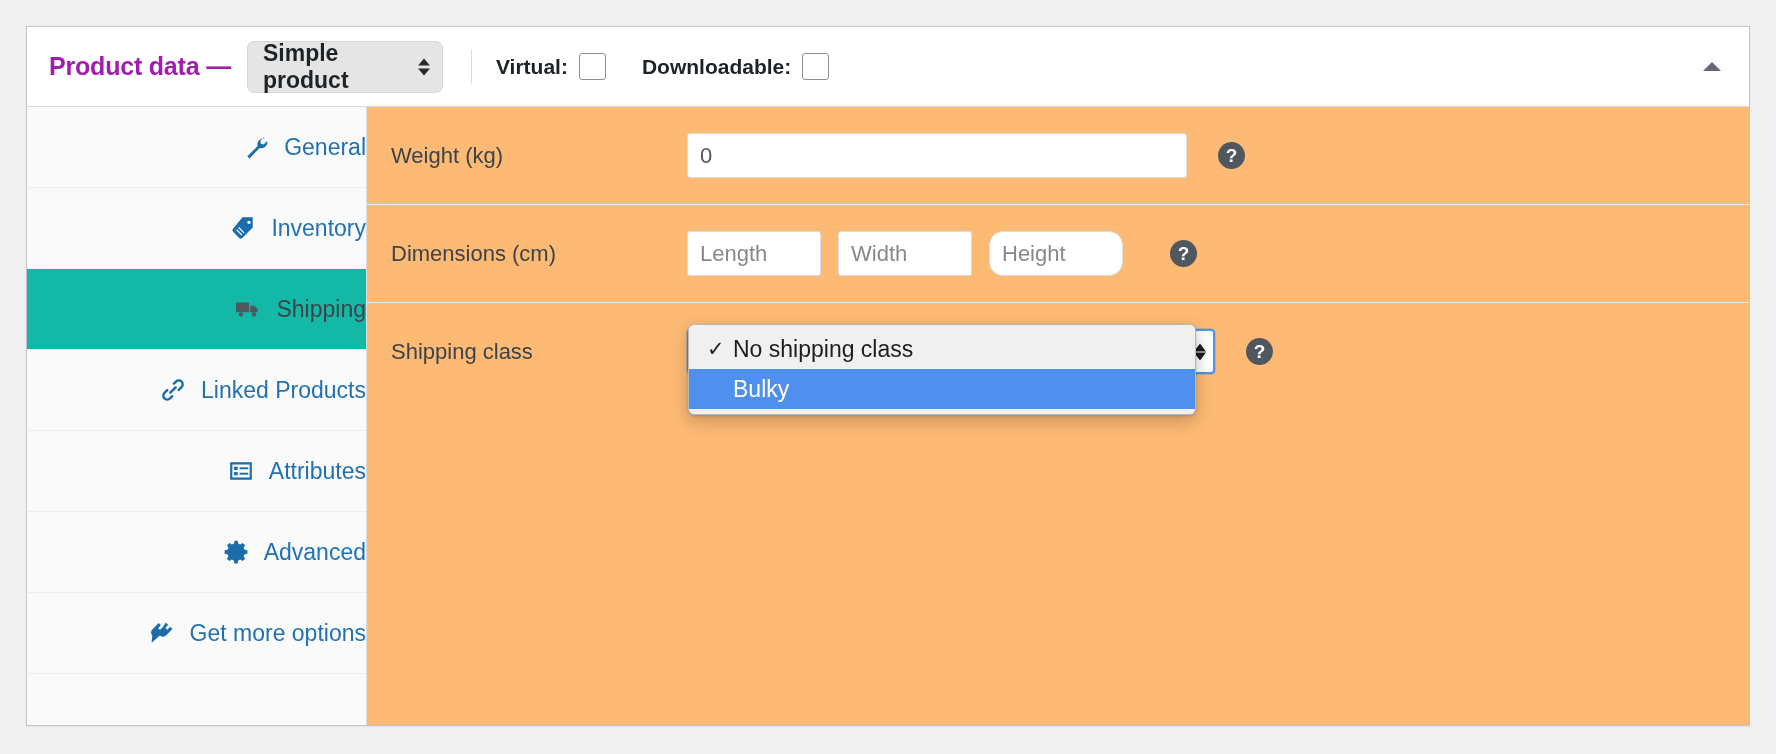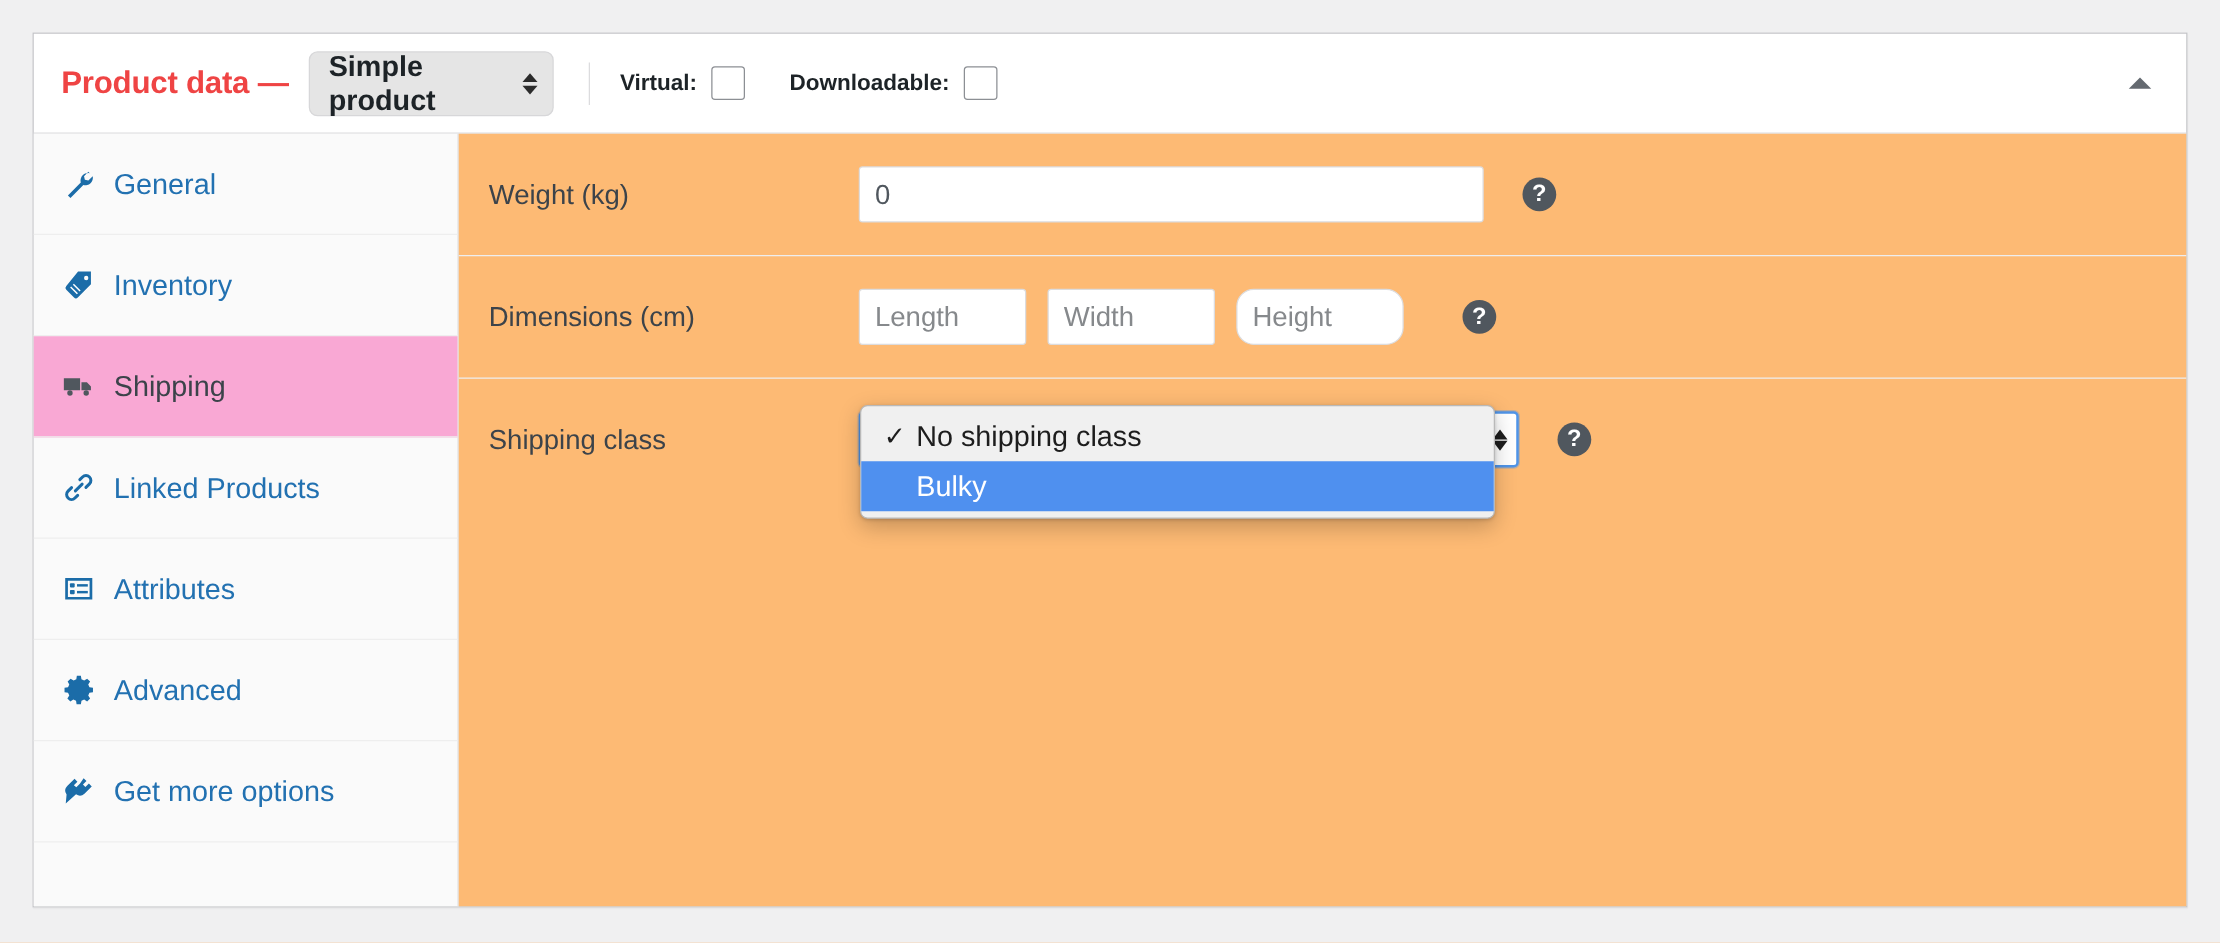--- a/index.html
+++ b/index.html
@@ -30,21 +30,21 @@
     position: relative;
     height: 80px;
     border-bottom: 1px solid #dcdcde;
     display: flex;
     align-items: center;
     padding: 0 18px 0 22px;
   }
   .panel-title {
     font-size: 25px;
     font-weight: bold;
-    color: #ef4444;
+    color: #a21caf;
     white-space: nowrap;
     letter-spacing: -0.2px;
   }
   .product-type-select {
     margin-left: 16px;
     position: relative;
     width: 196px;
     height: 52px;
     background: #e5e5e5;
     border: 1px solid #d7d7d9;
@@ -81,21 +81,21 @@
     height: 34px;
     background: #dcdcde;
     margin: 0 24px 0 28px;
   }
   .hdr-check-group {
     display: flex;
     align-items: center;
     margin-right: 36px;
   }
   .hdr-check-group .lbl {
-    font-size: 18px;
+    font-size: 21px;
     font-weight: bold;
     color: #1d2327;
     margin-right: 11px;
     white-space: nowrap;
   }
   .hdr-checkbox {
     width: 27px;
     height: 27px;
     border: 1px solid #8c8f94;
     border-radius: 3px;
@@ -138,39 +138,40 @@
     margin: 0;
     list-style: none;
   }
   .tab {
     display: flex;
     align-items: center;
     height: 81px;
     padding-left: 22px;
     border-bottom: 1px solid #eeeeee;
     cursor: pointer;
+    justify-content: flex-end;
   }
   .tab .tab-label {
     font-size: 23px;
     color: #2271b1;
     margin-left: 14px;
     white-space: nowrap;
   }
   .tab .tab-icon {
     width: 28px;
     height: 28px;
     display: flex;
     align-items: center;
     justify-content: center;
     color: #1b6ca8;
     flex: 0 0 28px;
   }
   .tab .tab-icon svg { display: block; }
   .tab.active {
-    background: #f9a8d4;
+    background: #14b8a6;
   }
   .tab.active .tab-label { color: #3c434a; }
   .tab.active .tab-icon { color: #50575e; }
 
   
   #tab-content {
     flex: 1;
     background: #fdba74;
     position: relative;
   }

